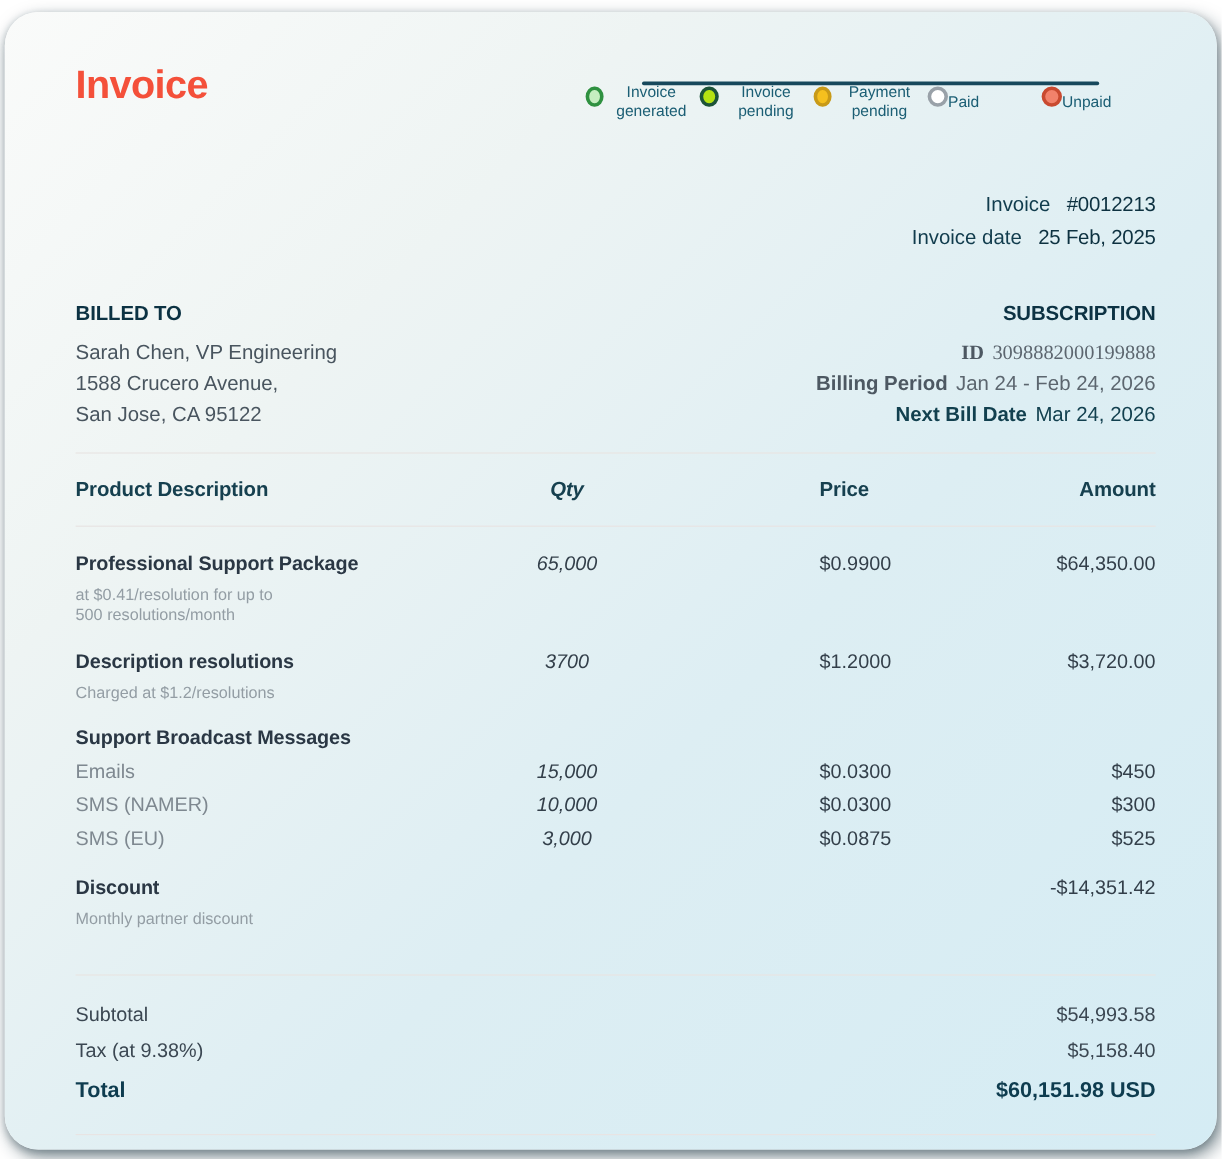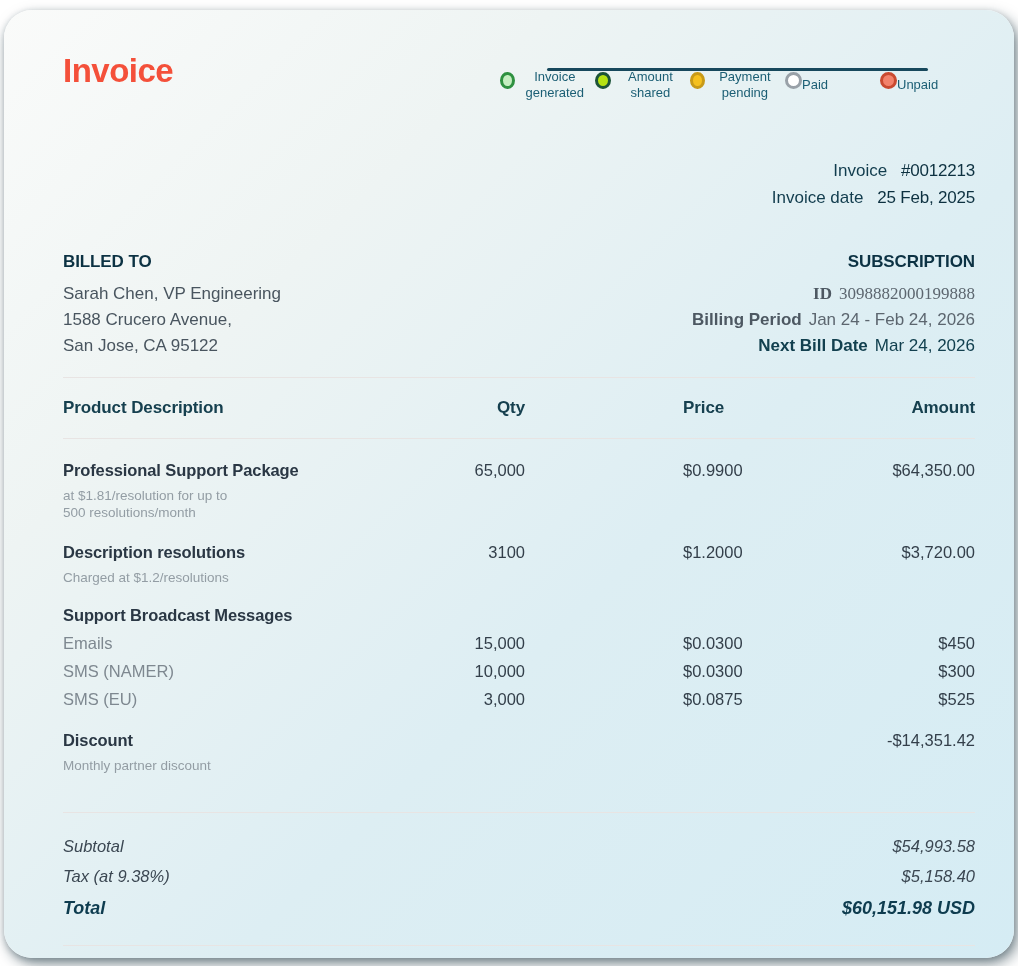--- a/index.html
+++ b/index.html
@@ -3,21 +3,21 @@
 <meta charset="utf-8">
 <style>
   * { margin: 0; padding: 0; box-sizing: border-box; }
   html, body { width: 1018px; height: 966px; background: #ffffff; font-family: "Liberation Sans", sans-serif; }
   .card {
     width: 1010px; height: 948px;
     margin: 10px 4px 24px 4px;
     border-radius: 28px;
     background: linear-gradient(135deg, #fafbfa 0%, #eef4f3 28%, #ddeef3 60%, #d5ecf4 100%);
     box-shadow: 4px 6px 14px rgba(13,42,53,0.50), 0 2px 6px rgba(13,42,53,0.22);
-    padding: 42px 39px 0 59px;
+    padding: 42px 51px 0 59px;
     overflow: hidden;
   }
   
   .top-row { display: flex; justify-content: space-between; align-items: flex-start; }
   h1.title { color: #f4503a; font-size: 33px; font-weight: bold; letter-spacing: -0.5px; }
   
   .stepper { display: flex; position: relative; margin-top: 8px; }
   .stepper .track {
     position: absolute; left: 47px; right: 47px; top: 8px;
     height: 3px; background: #17485c; border-radius: 2px;
@@ -40,60 +40,60 @@
   .party h3 { font-size: 17px; font-weight: bold; color: #0c3243; line-height: 26px; letter-spacing: -0.1px; }
   .party.left .line { font-size: 17px; color: #49555f; line-height: 26px; }
   .party.left .line:first-of-type { margin-top: 6px; }
   .party.right { text-align: right; }
   .party.right .srow { font-size: 17px; line-height: 26px; color: #5c666f; }
   .party.right .srow:first-of-type { margin-top: 6px; font-family: Liberation Serif, serif; }
   .party.right .srow .slabel { font-weight: bold; color: #4d5862; margin-right: 7px; }
   .party.right .srow.emph, .party.right .srow.emph .slabel { color: #12404f; }
   
   .grid { display: grid; grid-template-columns: 357px 105px 255px 1fr; }
-  .cell-qty { text-align: right; }
+  .cell-qty { text-align: center; font-style: italic; }
   .cell-price { padding-left: 158px; text-align: left; }
   .cell-amount { text-align: right; }
   .thead {
     margin-top: 18px;
     border-top: 1px solid #e8e4e3; border-bottom: 1px solid #e8e4e3;
     padding: 20px 0;
     font-size: 17px; font-weight: bold; color: #16404f; letter-spacing: -0.1px;
   }
   .trow { padding-top: 22px; font-size: 16.5px; color: #333f4a; }
   .trow .ptitle { font-weight: bold; color: #2a3744; letter-spacing: -0.1px; }
   .trow .psub { font-size: 13.5px; line-height: 17px; color: #939da4; margin-top: 7px; }
   .trow.group { padding-top: 20px; }
   .item-row { padding-top: 9px; font-size: 16.5px; color: #333f4a; }
   .item-row:first-of-type { padding-top: 12px; }
   .item-row .ilabel { color: #7e8890; }
   .trow.discount { padding-top: 22px; padding-bottom: 14px; }
   
-  .totals { border-top: 1px solid #e8e4e3; border-bottom: 1px solid #e8e4e3; margin-top: 24px; padding: 18px 0 22px; font-style: italic; }
+  .totals { border-top: 1px solid #e8e4e3; border-bottom: 1px solid #e8e4e3; margin-top: 24px; padding: 18px 0 22px; }
   .totals .trw { display: flex; justify-content: space-between; font-size: 16.5px; line-height: 30px; color: #3b4752; }
   .totals .trw.grand { font-size: 18px; font-weight: bold; color: #0e3c4f; margin-top: 2px; }
 </style>
 </head>
 <body>
 
 <div class="card">
 
   <div class="top-row">
     <h1 class="title">Invoice</h1>
 
     <div class="stepper">
       <div class="track"></div>
 
       <div class="step">
         <div class="dot" style="background: rgb(197, 238, 192); border-color: rgb(47, 145, 64);"></div>
         <div class="step-label">Invoice generated</div>
       </div>
       <div class="step">
         <div class="dot" style="background: rgb(181, 226, 18); border-color: rgb(29, 84, 56);"></div>
-        <div class="step-label">Amount shared</div>
+        <div class="step-label">Invoice pending</div>
       </div>
       <div class="step">
         <div class="dot" style="background: rgb(245, 192, 30); border-color: rgb(200, 154, 24);"></div>
         <div class="step-label">Payment pending</div>
       </div>
       <div class="step">
         <div class="dot" style="background: rgb(255, 255, 255); border-color: rgb(153, 161, 168);"></div>
         <div class="step-label">Paid</div>
       </div>
       <div class="step">
@@ -139,37 +139,37 @@
     <div>Product Description</div>
     <div class="cell-qty">Qty</div>
     <div class="cell-price">Price</div>
     <div class="cell-amount">Amount</div>
   </div>
 
   <div class="grid trow">
     <div>
       <div class="ptitle">Professional Support Package</div>
       <div class="psub">
-        <div>at $1.81/resolution for up to</div>
+        <div>at $0.41/resolution for up to</div>
         <div>500 resolutions/month</div>
       </div>
     </div>
     <div class="cell-qty">65,000</div>
     <div class="cell-price">$0.9900</div>
     <div class="cell-amount">$64,350.00</div>
   </div>
 
   <div class="grid trow">
     <div>
       <div class="ptitle">Description resolutions</div>
       <div class="psub">
         <div>Charged at $1.2/resolutions</div>
       </div>
     </div>
-    <div class="cell-qty">3100</div>
+    <div class="cell-qty">3700</div>
     <div class="cell-price">$1.2000</div>
     <div class="cell-amount">$3,720.00</div>
   </div>
 
   <div class="trow group">
     <div class="ptitle">Support Broadcast Messages</div>
   </div>
 
   <div class="grid item-row">
     <div class="ilabel">Emails</div>

